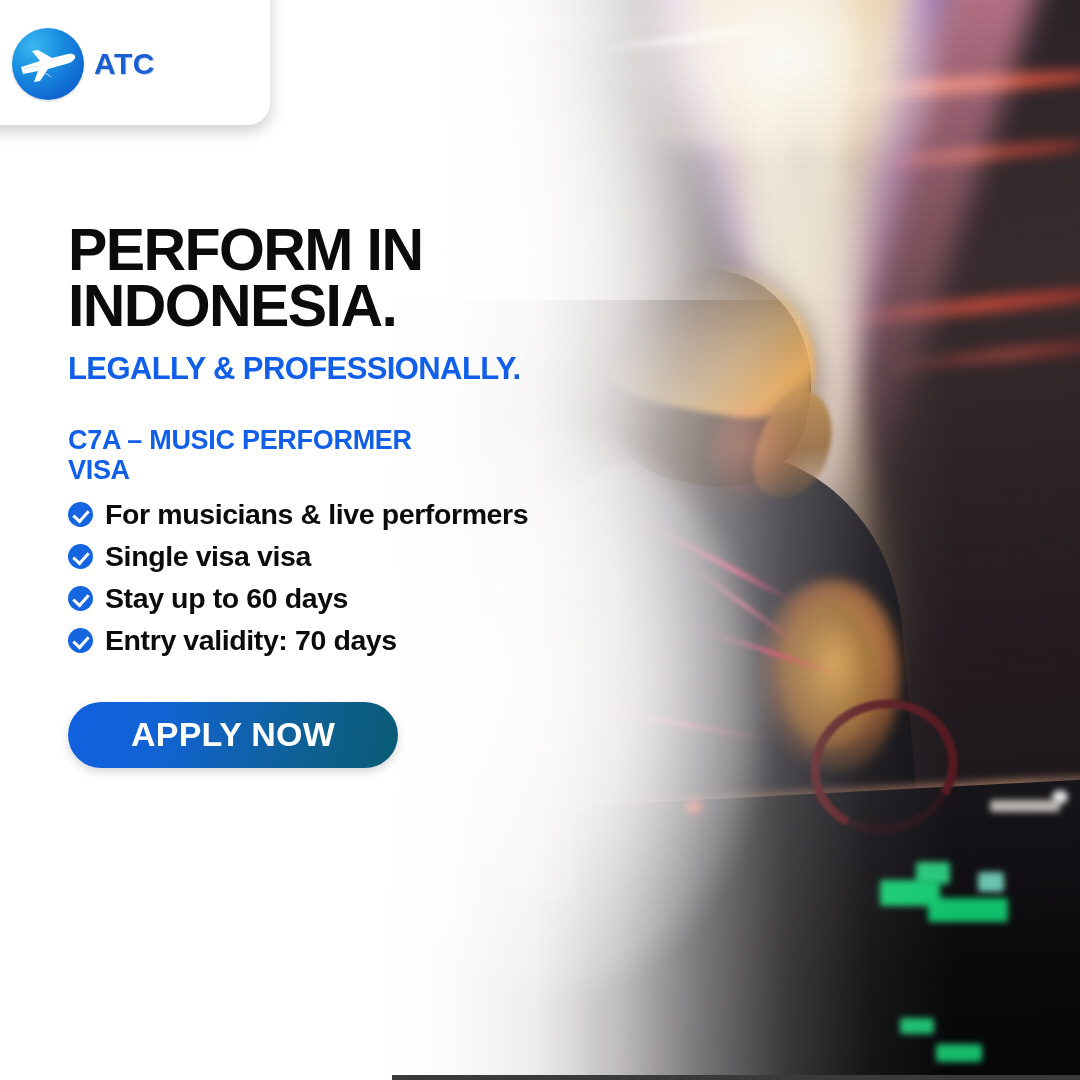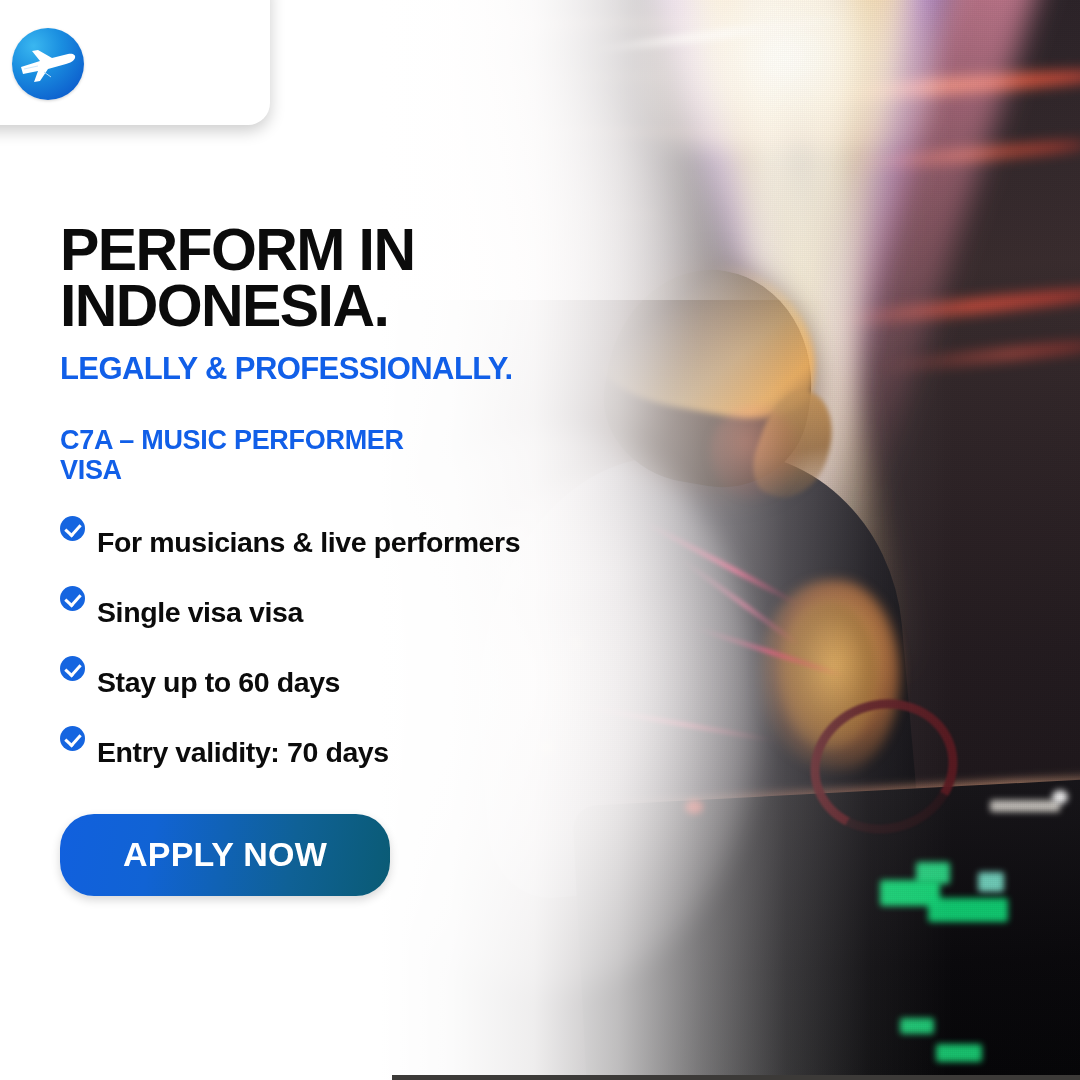--- a/index.html
+++ b/index.html
@@ -319,21 +319,21 @@
     font-size: 16.5px;
     font-weight: 800;
     color: #1a5fd0;
     letter-spacing: -.1px;
     text-shadow: 1px 1px 0 rgba(120,150,210,.40);
   }
 
   
   .content {
     position: absolute;
-    left: 60px;
+    left: 68px;
     top: 222px;
     width: 560px;
     z-index: 10;
   }
   .headline {
     font-size: 59px;
     line-height: .95;
     font-weight: 800;
     letter-spacing: -1.6px;
     color: #0b0b0b;
@@ -385,29 +385,28 @@
     width: 7px; height: 12px;
     border: solid #ffffff;
     border-width: 0 3px 3px 0;
     transform: rotate(42deg);
   }
   .bullet-text {
     font-size: 28.5px;
     font-weight: 700;
     letter-spacing: -.4px;
     color: #0b0b0b;
-    margin-top: 28px;
   }
   .cta {
     margin-top: 36px;
     display: inline-flex;
     align-items: center;
     justify-content: center;
     width: 330px;
-    height: 82px;
+    height: 66px;
     border-radius: 34px;
     background: linear-gradient(100deg, #1160DE 0%, #1163D4 28%, #0F6196 70%, #0A5B74 100%);
     box-shadow: 0 4px 10px rgba(0,0,0,.16);
     cursor: pointer;
     border: none;
   }
   .cta-label {
     color: #ffffff;
     font-size: 34px;
     font-weight: 700;
@@ -488,20 +487,21 @@
   <div class="logo-card">
     <div class="logo-inner">
       <div class="logo-mark">
         <svg width="60" height="44" viewBox="0 0 60 44" aria-hidden="true">
           <path d="M3 25 L22 19 L14 9 L20 8 L34 16 L50 12 C55 11 58 13 57 16 C56 19 52 21 48 22 L30 27 L22 39 L16 40 L20 29 L5 32 Z" fill="#ffffff"></path>
           <path d="M6 27 L20 24" stroke="#cfe8fb" stroke-width="1" fill="none"></path>
           <path d="M26 30 L33 35" stroke="#bcdef8" stroke-width="1" fill="none"></path>
         </svg>
       </div>
       <div class="logo-words">
+        <div class="logo-title">ATC</div>
       </div>
     </div>
   </div>
 
   <div class="content">
 
     <h1 class="headline">PERFORM IN
 INDONESIA.</h1>
 
     <div class="subhead">LEGALLY &amp; PROFESSIONALLY.</div>

